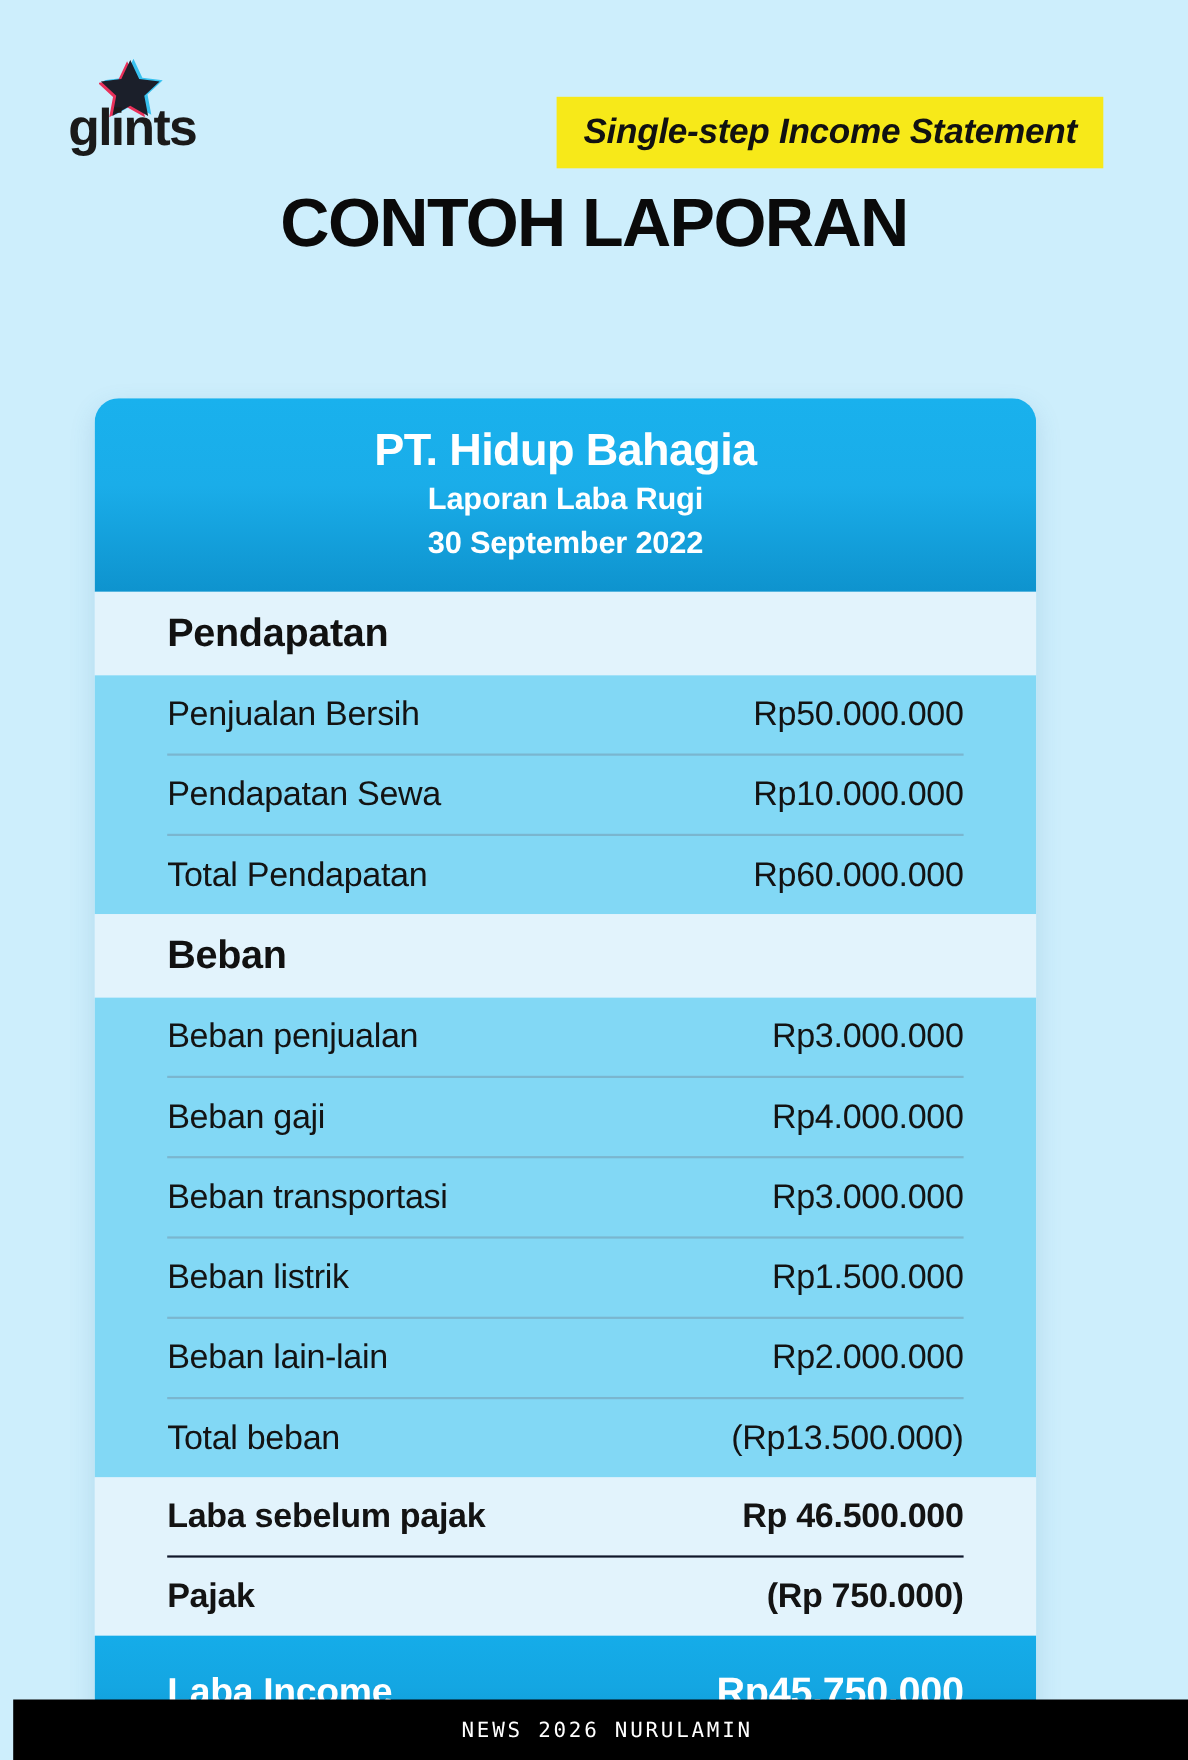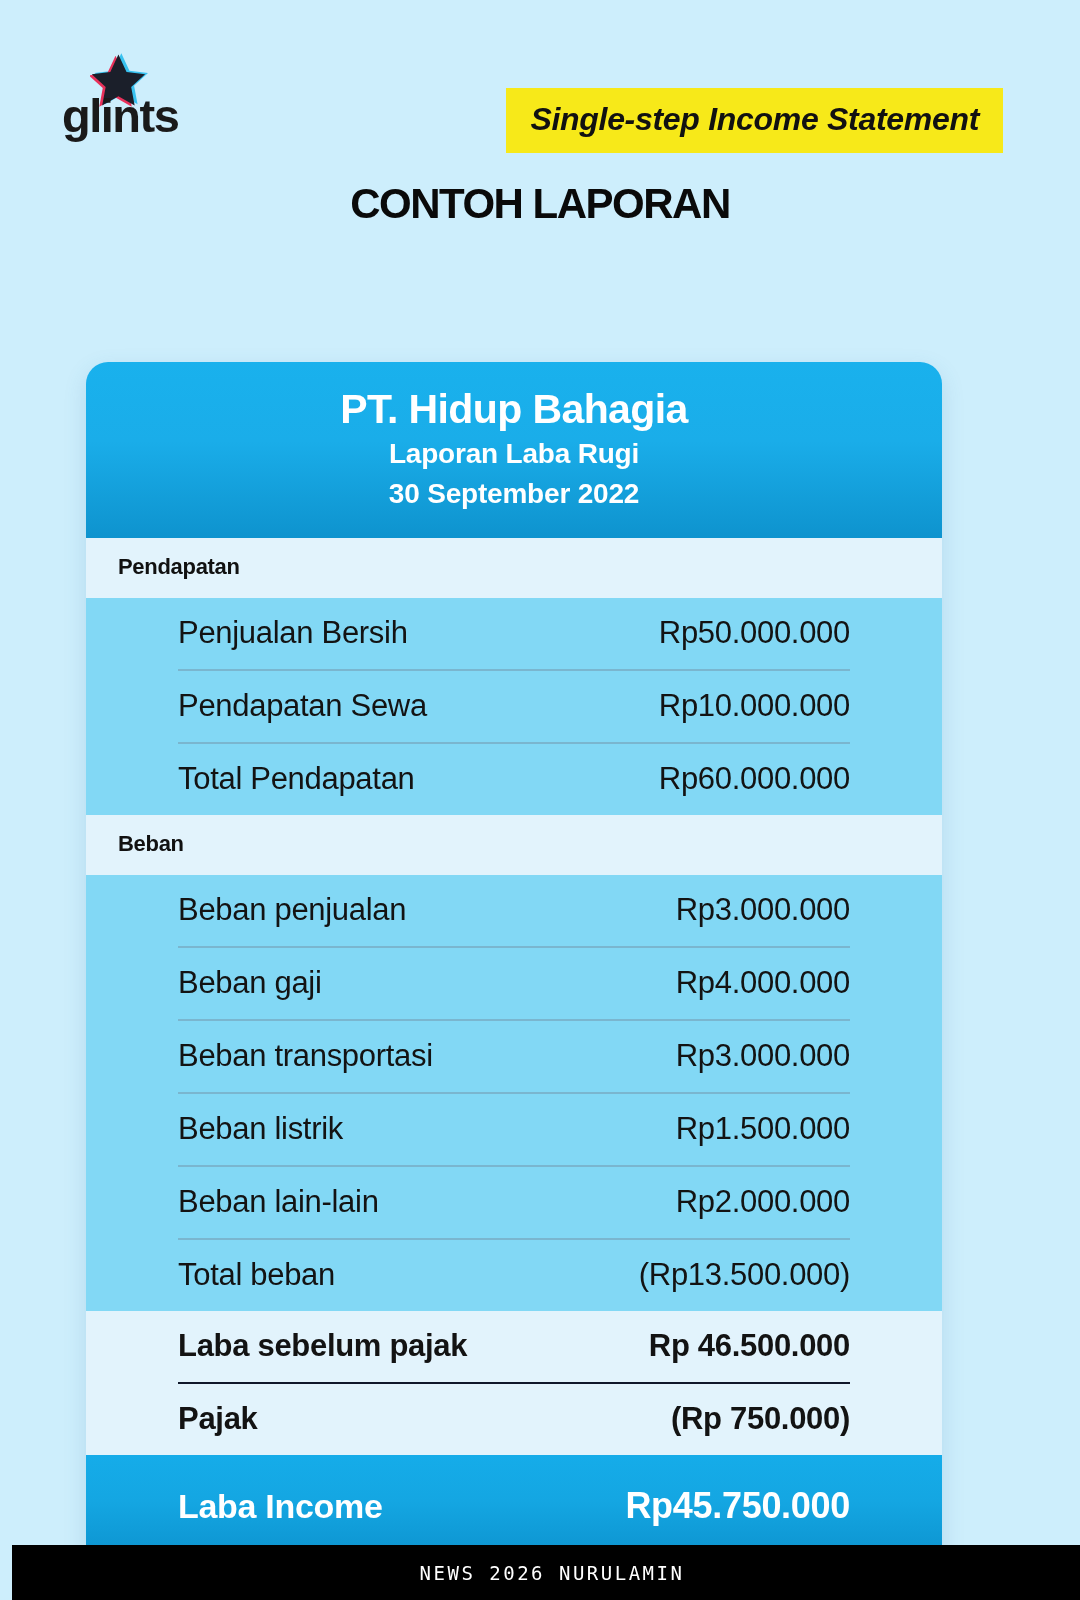--- a/index.html
+++ b/index.html
@@ -66,21 +66,21 @@
     margin-top: 16px;
   }
 
   
   .heading {
     position: absolute;
     top: 168px;
     left: 0;
     width: 1080px;
     text-align: center;
-    font-size: 42px;
+    font-size: 62px;
     line-height: 72px;
     font-weight: 700;
     letter-spacing: -1.5px;
     color: #0a0a0a;
   }
   .heading .l2 { display:block; }
 
   
   .card {
     position: absolute;
@@ -118,33 +118,33 @@
   }
 
   
   .band-pale { background: #e2f3fc; }
   .band-mid  { background: #82d8f5; }
   .band-foot {
     background: linear-gradient(180deg,#15ace9 0%, #14a6e2 40%, #0b8fcb 100%);
   }
 
   .section-title {
-    padding: 16px 0 18px 32px;
-    font-size: 22px;
+    padding: 16px 0 18px 66px;
+    font-size: 36px;
     font-weight: 700;
     color: #111111;
     letter-spacing: -0.3px;
   }
 
   
   .row {
     display: flex;
     align-items: center;
     justify-content: space-between;
-    margin: 0 92px;
+    margin: 0 66px;
     padding: 17px 0 18px 0;
     font-size: 31px;
     color: #131313;
     letter-spacing: -0.3px;
     gap: 16px;
   }
   .row + .row { border-top: 2px solid #7ab6cf; }
   .band-pale .row + .row { border-top: 2px solid #0f172a; }
 
   .row .val { text-align: right; white-space: nowrap; }

